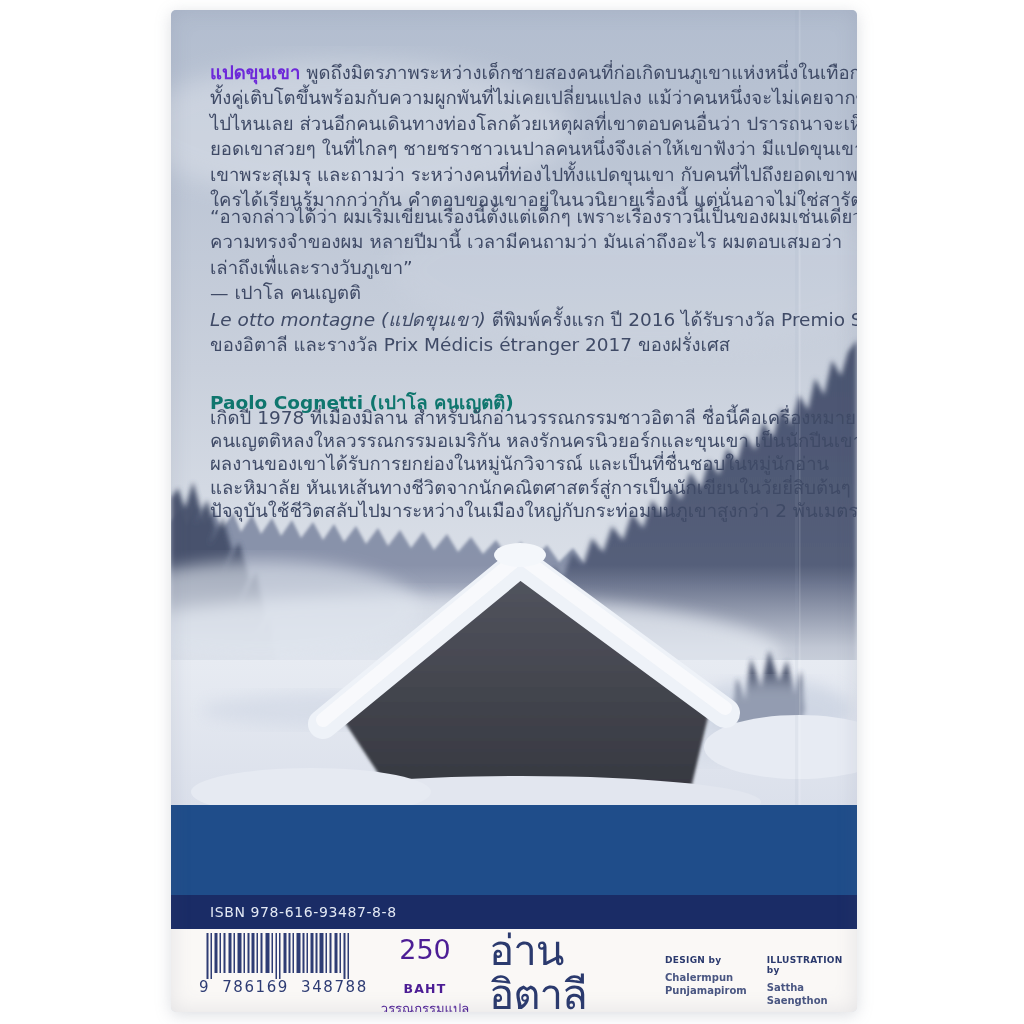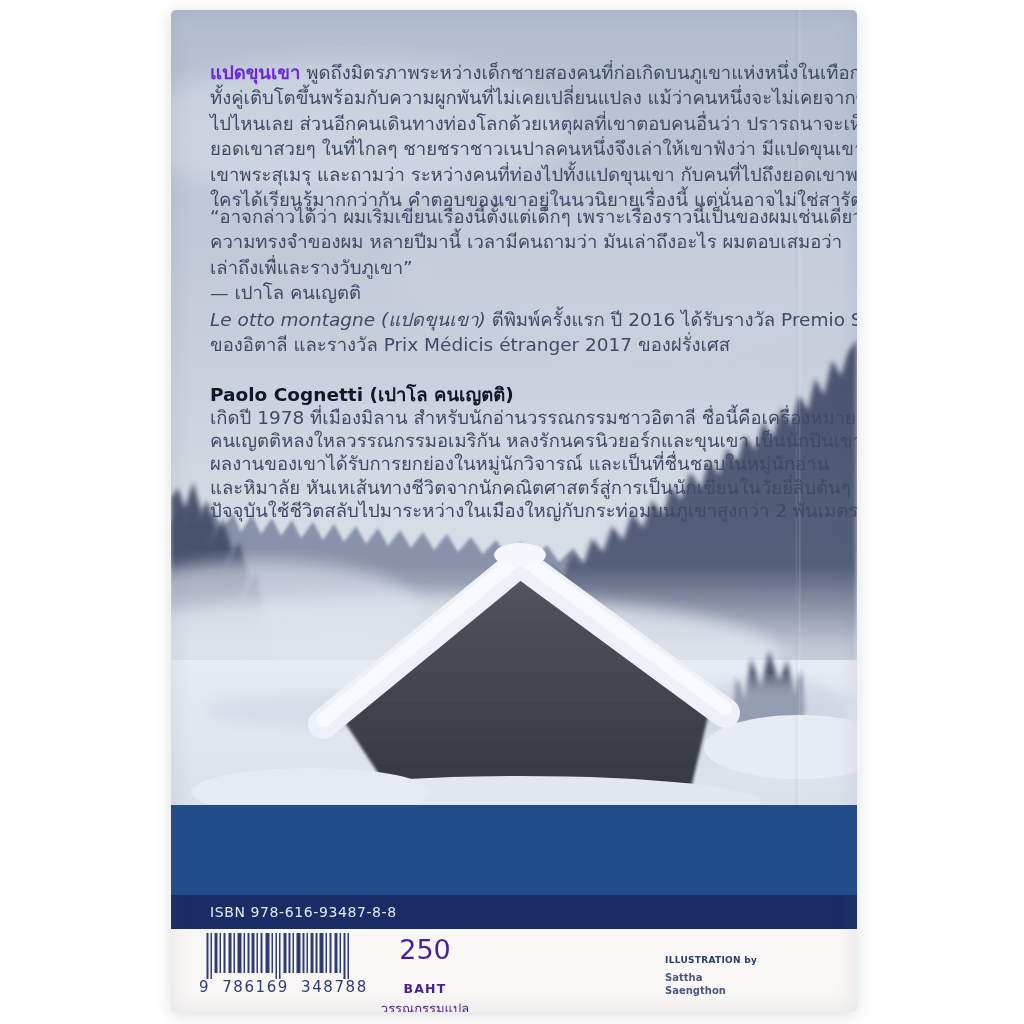--- a/index.html
+++ b/index.html
@@ -24,21 +24,21 @@
   .strip{position:absolute;left:0;top:919px;width:686px;height:83px;background:#faf8f6;}
   .cover-shade{position:absolute;inset:0;z-index:60;pointer-events:none;
     box-shadow:inset 0 0 22px rgba(90,100,125,.14);border-radius:5px;}
 
   
   .para{position:absolute;left:39px;color:#3f4a66;font-size:18.5px;line-height:25.4px;
         white-space:nowrap;z-index:10;}
   .para .b{font-weight:bold;color:#6d28d9;text-align:center;}
   .para .i{font-style:italic;}
   .bio-lines{line-height:23.2px;}
-  .heading{font-weight:bold;color:#0f172a;}
+  .heading{font-weight:bold;color:#0f766e;margin-top:8px;}
 
   
   .barcode{position:absolute;left:32px;top:4px;width:160px;}
   .bc-bars{display:block;}
   .bc-digits{display:flex;gap:12px;margin-top:1px;margin-left:-4px;
     font-size:15px;letter-spacing:1.6px;color:#2e3c74;line-height:15px;}
   .price{position:absolute;left:204px;top:8px;width:100px;text-align:center;color:#4c1d95;}
   .price-value{font-size:27px;line-height:26px;}
   .price-currency{font-size:12.5px;font-weight:bold;letter-spacing:1.2px;margin-top:18px;}
   .price-note{font-size:13px;margin-top:2px;}
@@ -220,22 +220,33 @@
           <span>348788</span>
         </div>
       </div>
 
       <div class="price">
         <div class="price-value">250</div>
         <div class="price-currency">BAHT</div>
         <div class="price-note">วรรณกรรมแปล</div>
       </div>
 
+      <div class="publisher">
+        <div class="publisher-logo">อ่านอิตาลี</div>
+
+      </div>
 
       <div class="credits">
+        <div>
+          <div class="credit-label">DESIGN by</div>
+          <div class="credit-names">
+            <div>Chalermpun</div>
+            <div>Punjamapirom</div>
+          </div>
+        </div>
         <div>
           <div class="credit-label">ILLUSTRATION by</div>
           <div class="credit-names">
             <div>Sattha</div>
             <div>Saengthon</div>
           </div>
         </div>
       </div>
     </div>
 

